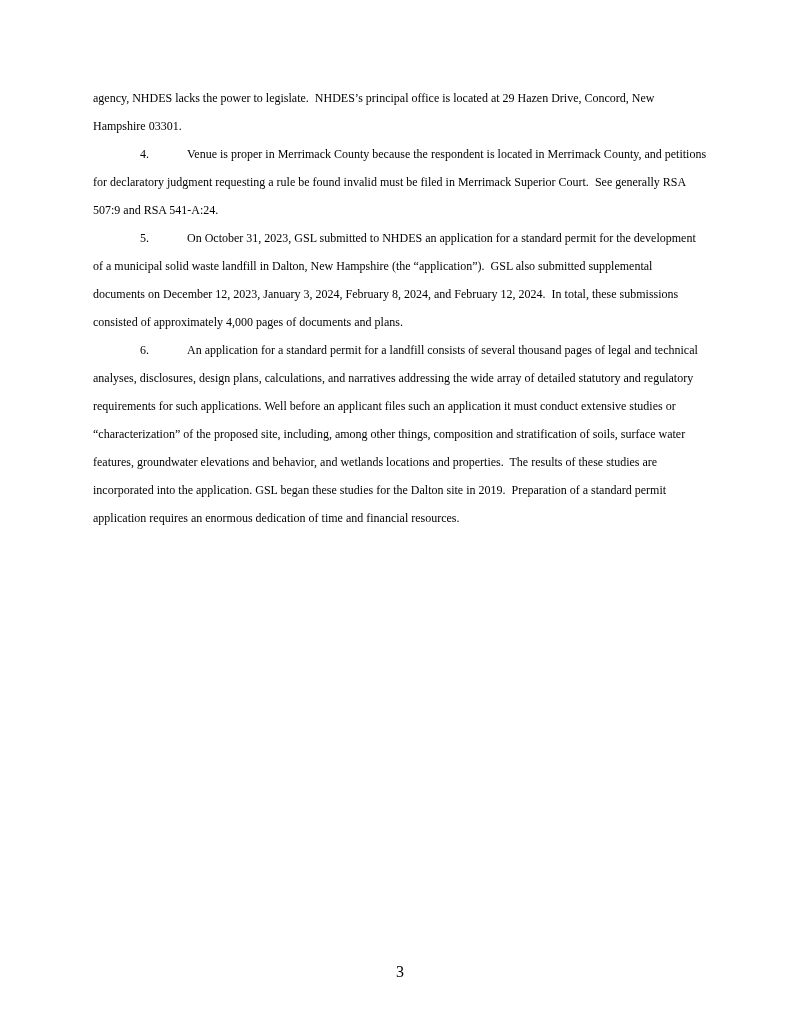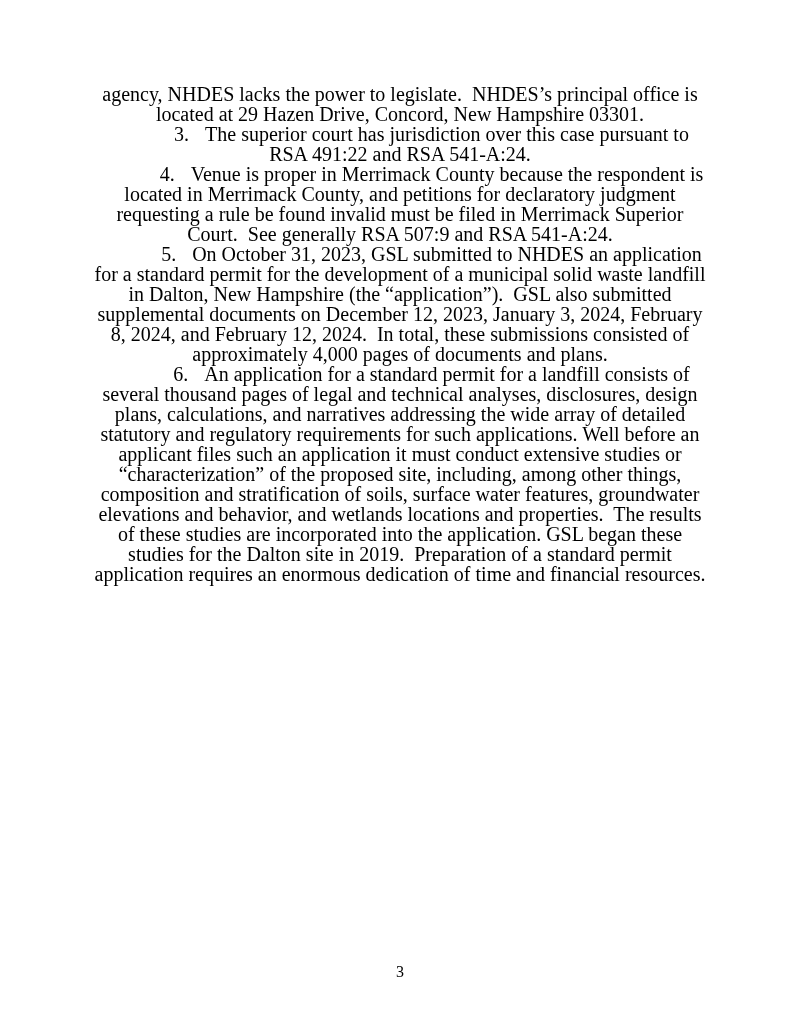--- a/index.html
+++ b/index.html
@@ -14,23 +14,23 @@
     background: #ffffff;
     color: #000000;
     font-family: "Liberation Serif", "DejaVu Serif", serif;
     overflow: hidden;
   }
   .doc-body {
     position: absolute;
     left: 93px;
     top: 84px;
     width: 614px;
-    font-size: 20px;
-    line-height: 20px;
-    text-align: center;
+    font-size: 12px;
+    line-height: 28px;
+    text-align: left;
   }
   .para {
     margin: 0;
     white-space: pre-wrap;
   }
   .para.numbered {
     text-indent: 47px;
   }
   .pnum {
     display: inline-block;
@@ -48,21 +48,20 @@
     font-size: 16px;
     line-height: 20px;
   }
 </style>
 </head>
 <body>
 
 <div class="page">
   <div class="doc-body" id="doc-body">
       <p class="para"><span class="">agency, NHDES lacks the power to legislate.  NHDES’s principal office is located at 29 Hazen Drive, Concord, New Hampshire 03301.</span></p>
-      <p class="para numbered"><span class="pnum">3.</span><span class="">The superior court has jurisdiction over this case pursuant to RSA 491:22 and RSA 541-A:24.</span></p>
       <p class="para numbered"><span class="pnum">4.</span><span class="">Venue is proper in Merrimack County because the respondent is located in Merrimack County, and petitions for declaratory judgment requesting a rule be found invalid must be filed in Merrimack Superior Court.  </span><span class="italic">See generally</span><span class=""> RSA 507:9 </span><span class="italic">and</span><span class=""> RSA 541-A:24.</span></p>
       <p class="para numbered"><span class="pnum">5.</span><span class="">On October 31, 2023, GSL submitted to NHDES an application for a standard permit for the development of a municipal solid waste landfill in Dalton, New Hampshire (the “application”).  GSL also submitted supplemental documents on December 12, 2023, January 3, 2024, February 8, 2024, and February 12, 2024.  In total, these submissions consisted of approximately 4,000 pages of documents and plans.</span></p>
       <p class="para numbered"><span class="pnum">6.</span><span class="">An application for a standard permit for a landfill consists of several thousand pages of legal and technical analyses, disclosures, design plans, calculations, and narratives addressing the wide array of detailed statutory and regulatory requirements for such applications. Well before an applicant files such an application it must conduct extensive studies or “characterization” of the proposed site, including, among other things, composition and stratification of soils, surface water features, groundwater elevations and behavior, and wetlands locations and properties.  The results of these studies are incorporated into the application. GSL began these studies for the Dalton site in 2019.  Preparation of a standard permit application requires an enormous dedication of time and financial resources.</span></p>
     </div>
   <div class="footer">
     <span>3</span>
   </div>
 </div>
 
 </body></html>

